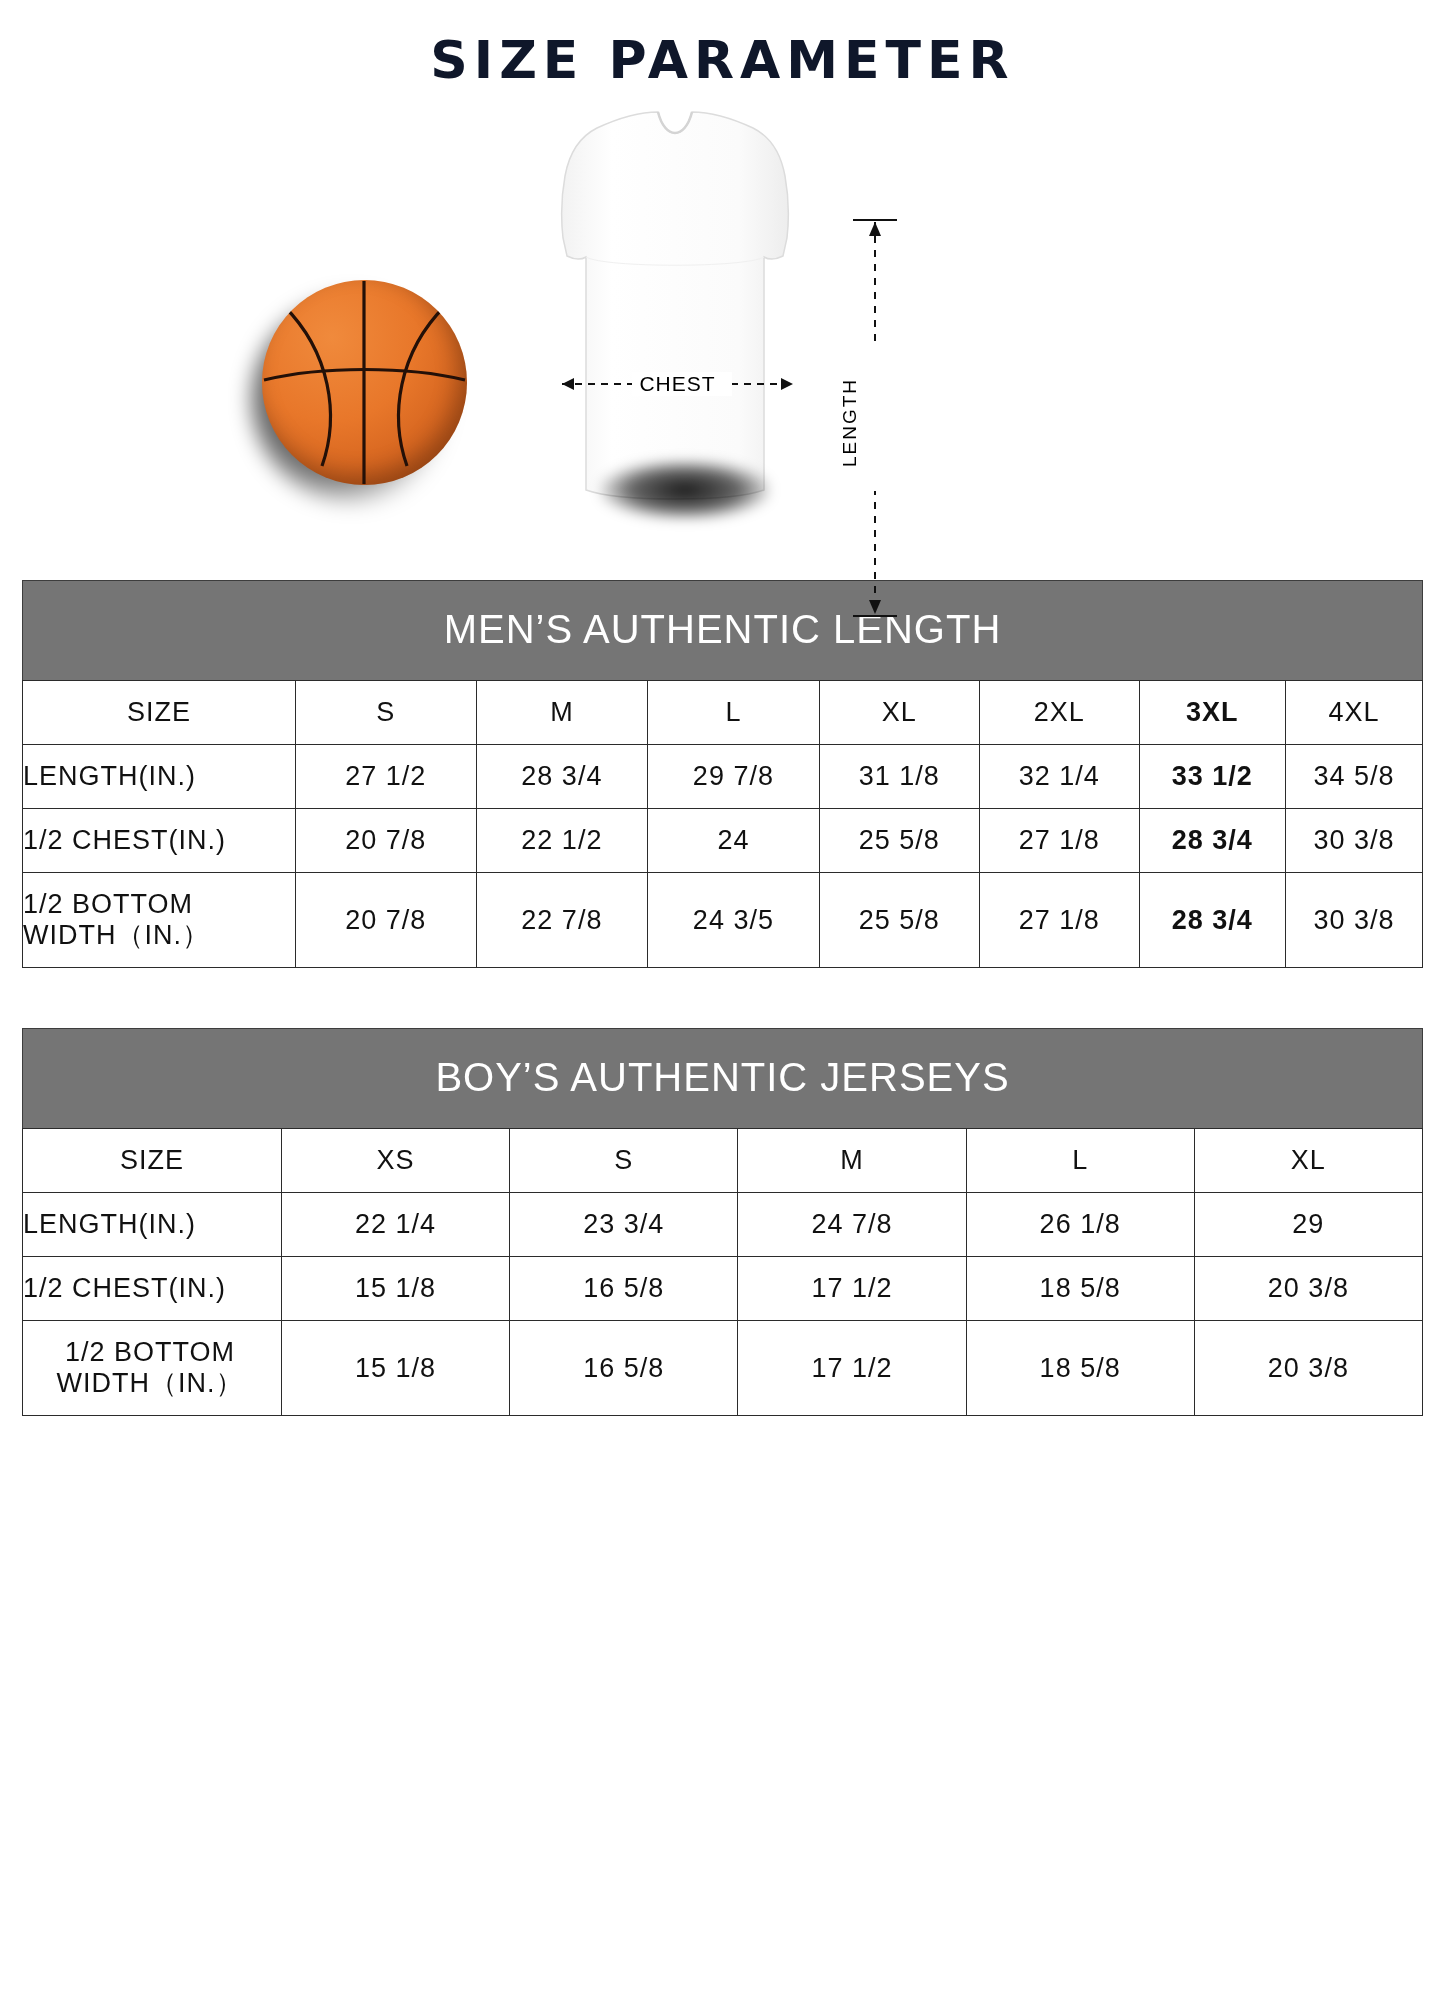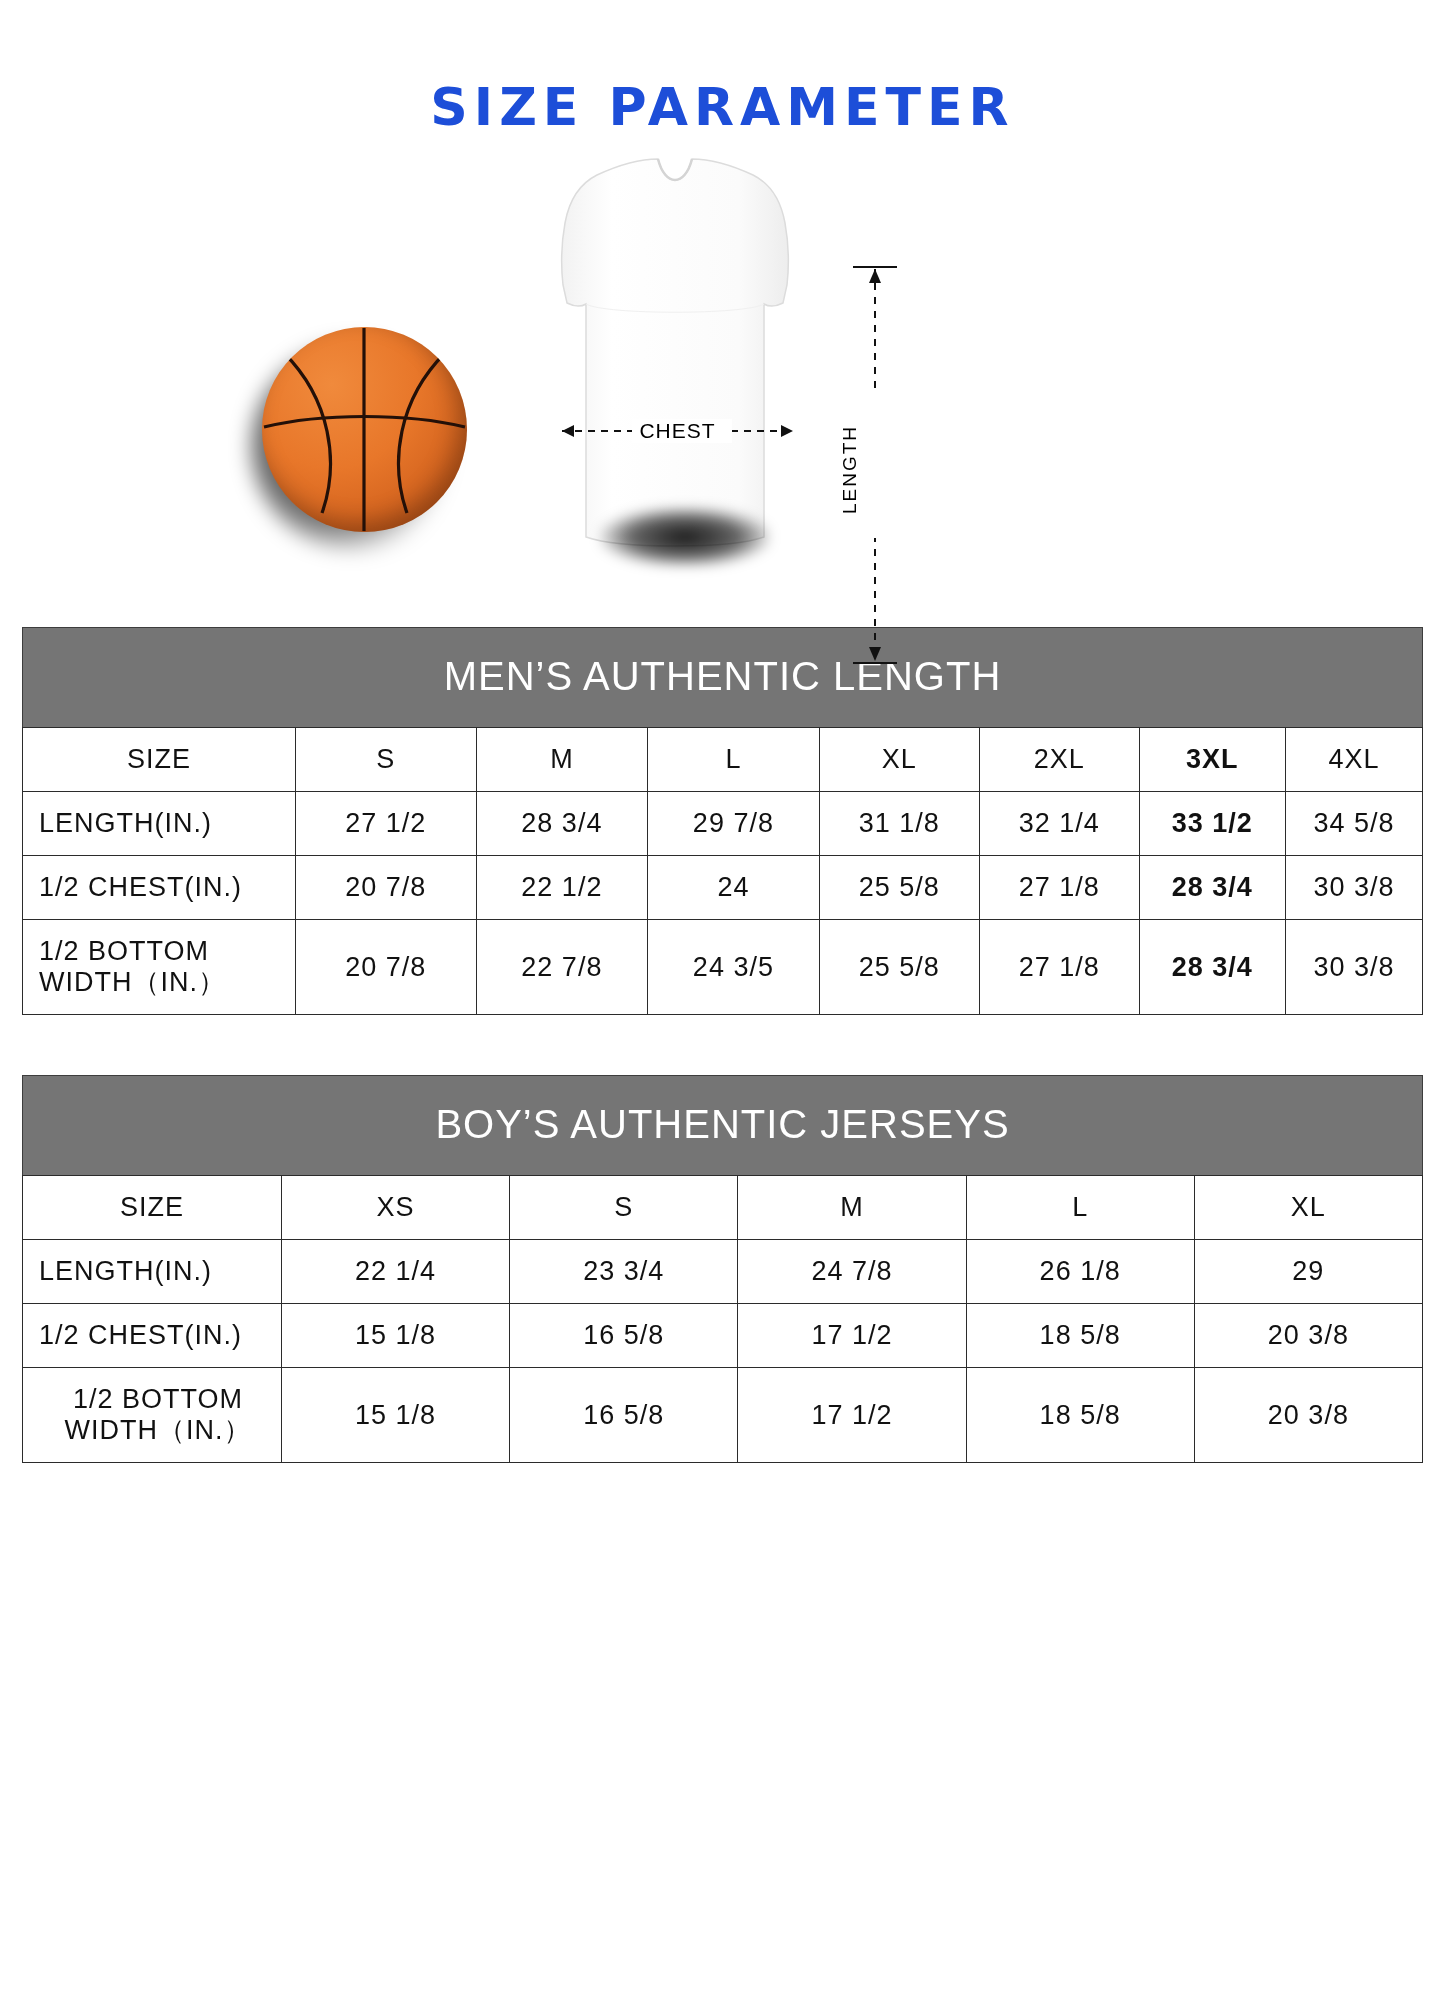--- a/index.html
+++ b/index.html
@@ -17,22 +17,21 @@
   }
 
   
   .page-title {
     text-align: center;
     font-family: "DejaVu Sans", sans-serif;
     font-weight: bold;
     font-size: 52px;
     letter-spacing: 6px;
     padding-top: 30px;
-    color: #1d4ed8;
-    margin-top: 47px;
+    color: #0f172a;
   }
 
   
   .illustration {
     position: relative;
     height: 480px;
     margin-top: 10px;
   }
 
   
@@ -143,21 +142,21 @@
   table td {
     border: 1px solid #2b2b2b;
     text-align: center;
     font-size: 27px;
     padding: 16px 4px;
     letter-spacing: 1px;
     color: #111;
   }
   td.label {
     text-align: left;
-    padding-left: 16px;
+    padding-left: 0;
     white-space: pre-line;
     line-height: 1.15;
   }
   td.label-center {
     text-align: center;
   }
   .men-table td:first-child { width: 228px; }
   .men-table td:nth-child(2) { width: 148px; }
   .men-table td:nth-child(3) { width: 140px; }
   .men-table td:nth-child(4) { width: 140px; }

